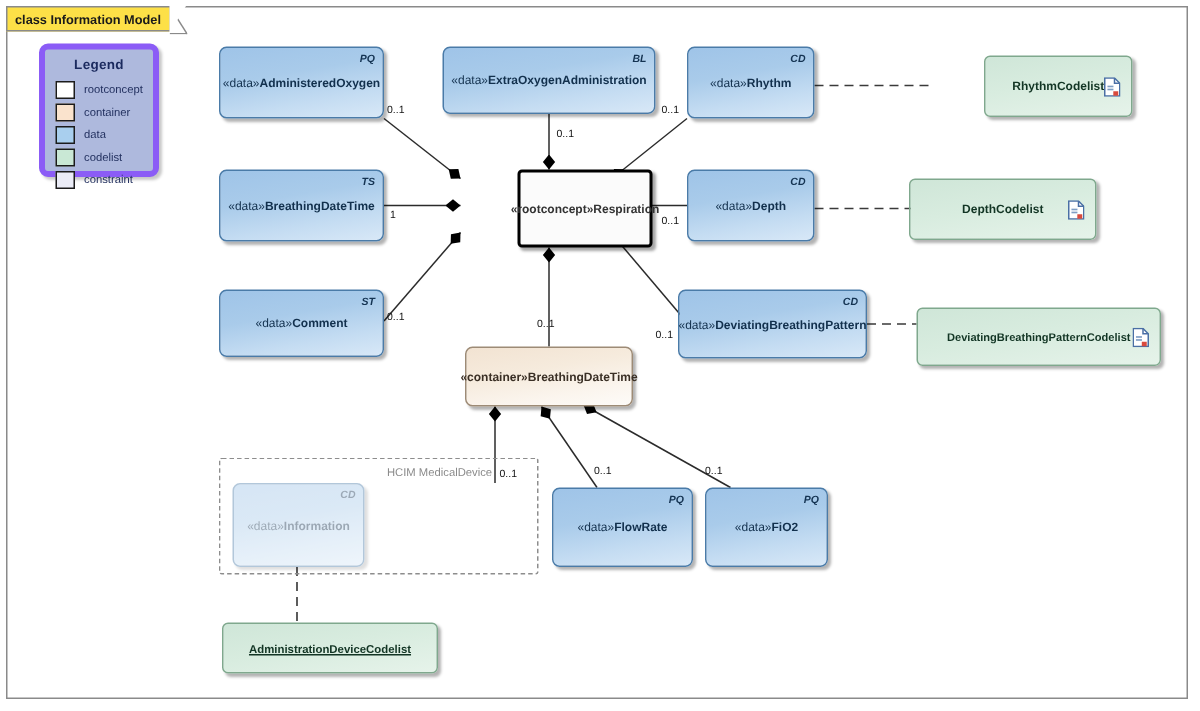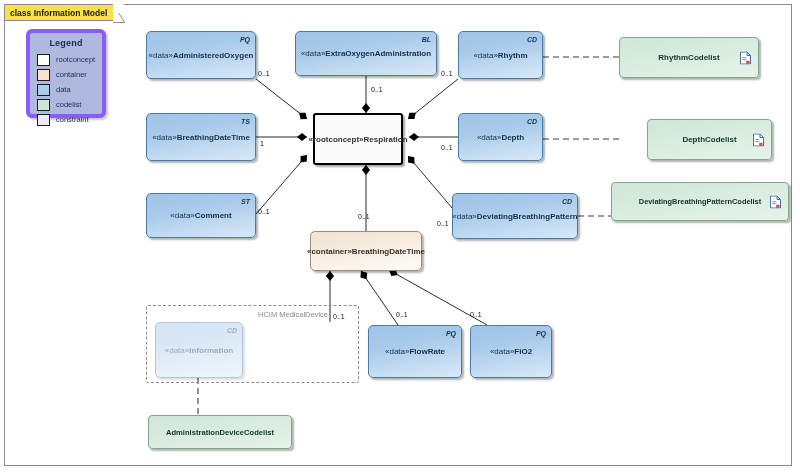--- a/index.html
+++ b/index.html
@@ -32,21 +32,21 @@
         background:linear-gradient(170deg,#9fc4e8 0%,#a9cbea 38%,#c4dcf2 72%,#d8e8f7 100%);
         border:1px solid #4a7ba8;border-radius:5px;
         box-shadow:2px 2px 2px rgba(0,0,0,.30);
         color:#12304d;font-size:8px;line-height:11px;font-weight:bold;}
   .data-node .stereo{font-weight:normal;font-style:normal;}
   .corner{position:absolute;top:2px;right:5px;font-size:7px;font-style:italic;
           font-weight:bold;color:#143352;}
 
   .root-node{background:#fbfbfb;border:2.5px solid #000000;border-radius:3px;
         box-shadow:2px 2px 2px rgba(0,0,0,.35);
-        color:#333;font-size:8px;line-height:11px;font-weight:bold;}
+        color:#333;font-size:8px;line-height:11px;font-weight:bold;margin-left:32px;}
 
   .container-node{
         background:linear-gradient(170deg,#f2e3d2 0%,#f6ebdd 40%,#fbf5ee 75%,#fdfbf8 100%);
         border:1px solid #9d8b76;border-radius:5px;
         box-shadow:2px 2px 2px rgba(0,0,0,.30);
         color:#3a2f25;font-size:8px;line-height:11px;font-weight:bold;}
 
   .codelist-node{
         background:linear-gradient(170deg,#cfe6d8 0%,#d8ecdf 45%,#e6f3ea 100%);
         border:1px solid #7fa88d;border-radius:4px;
@@ -183,21 +183,21 @@
     <span class="stereo">«data»</span>
     <span>ExtraOxygenAdministration</span>
   </div>
 
   <div class="node data-node" style="left:458px;top:31px;width:85px;height:48px;">
     <span class="corner">CD</span>
     <span class="stereo">«data»</span>
     <span>Rhythm</span>
   </div>
 
-  <div class="node codelist-node" style="left:619px;top:37px;width:140px;height:41px;justify-content:center;">
+  <div class="node codelist-node" style="left:656px;top:37px;width:99px;height:41px;justify-content:center;">
     <span>RhythmCodelist</span>
     <span class="doc-icon">
       <svg width="11" height="13" viewBox="0 0 11 13">
         <path d="M0.5,0.5 h6.5 l3.5,3.5 v8.5 h-10 Z" fill="#ffffff" stroke="#4a6fa5" stroke-width="1"></path>
         <path d="M7,0.5 v3.5 h3.5" fill="none" stroke="#4a6fa5" stroke-width="1"></path>
         <rect x="2.3" y="5.6" width="4" height="1.1" fill="#7f9ec4"></rect>
         <rect x="2.3" y="7.6" width="4" height="1.1" fill="#7f9ec4"></rect>
         <path d="M6.2,9.3 l3.3,0 l0,3 l-3.3,0 Z" fill="#d94a3d"></path>
       </svg>
     </span>
@@ -213,21 +213,21 @@
     <span class="stereo">«rootconcept»</span>
     <span>Respiration</span>
   </div>
 
   <div class="node data-node" style="left:458px;top:113px;width:85px;height:48px;">
     <span class="corner">CD</span>
     <span class="stereo">«data»</span>
     <span>Depth</span>
   </div>
 
-  <div class="node codelist-node" style="left:647px;top:119px;width:125px;height:41px;">
+  <div class="node codelist-node" style="left:606px;top:119px;width:125px;height:41px;">
     <span>DepthCodelist</span>
     <span class="doc-icon">
       <svg width="11" height="13" viewBox="0 0 11 13">
         <path d="M0.5,0.5 h6.5 l3.5,3.5 v8.5 h-10 Z" fill="#ffffff" stroke="#4a6fa5" stroke-width="1"></path>
         <path d="M7,0.5 v3.5 h3.5" fill="none" stroke="#4a6fa5" stroke-width="1"></path>
         <rect x="2.3" y="5.6" width="4" height="1.1" fill="#7f9ec4"></rect>
         <rect x="2.3" y="7.6" width="4" height="1.1" fill="#7f9ec4"></rect>
         <path d="M6.2,9.3 l3.3,0 l0,3 l-3.3,0 Z" fill="#d94a3d"></path>
       </svg>
     </span>
@@ -238,21 +238,21 @@
     <span class="stereo">«data»</span>
     <span>Comment</span>
   </div>
 
   <div class="node data-node" style="left:452px;top:193px;width:126px;height:46px;">
     <span class="corner">CD</span>
     <span class="stereo">«data»</span>
     <span>DeviatingBreathingPattern</span>
   </div>
 
-  <div class="node codelist-node" style="left:611px;top:182px;width:178px;height:39px;">
+  <div class="node codelist-node" style="left:611px;top:205px;width:163px;height:39px;">
     <span style="font-size:7.4px;">DeviatingBreathingPatternCodelist</span>
     <span class="doc-icon">
       <svg width="11" height="13" viewBox="0 0 11 13">
         <path d="M0.5,0.5 h6.5 l3.5,3.5 v8.5 h-10 Z" fill="#ffffff" stroke="#4a6fa5" stroke-width="1"></path>
         <path d="M7,0.5 v3.5 h3.5" fill="none" stroke="#4a6fa5" stroke-width="1"></path>
         <rect x="2.3" y="5.6" width="4" height="1.1" fill="#7f9ec4"></rect>
         <rect x="2.3" y="7.6" width="4" height="1.1" fill="#7f9ec4"></rect>
         <path d="M6.2,9.3 l3.3,0 l0,3 l-3.3,0 Z" fill="#d94a3d"></path>
       </svg>
     </span>
@@ -275,21 +275,21 @@
     <span class="stereo">«data»</span>
     <span>FlowRate</span>
   </div>
 
   <div class="node data-node" style="left:470px;top:325px;width:82px;height:53px;">
     <span class="corner">PQ</span>
     <span class="stereo">«data»</span>
     <span>FiO2</span>
   </div>
 
-  <div class="node codelist-node" style="left:148px;top:415px;width:144px;height:34px;">
+  <div class="node codelist-node" style="left:148px;top:415px;width:144px;height:34px;text-decoration:underline;">
     <span style="font-size:7.6px;">AdministrationDeviceCodelist</span>
   </div>
 
   <div class="mult" style="left:258px;top:70px;">0..1</div>
 
   <div class="mult" style="left:371px;top:86px;">0..1</div>
 
   <div class="mult" style="left:441px;top:70px;">0..1</div>
 
   <div class="mult" style="left:260px;top:140px;">1</div>

